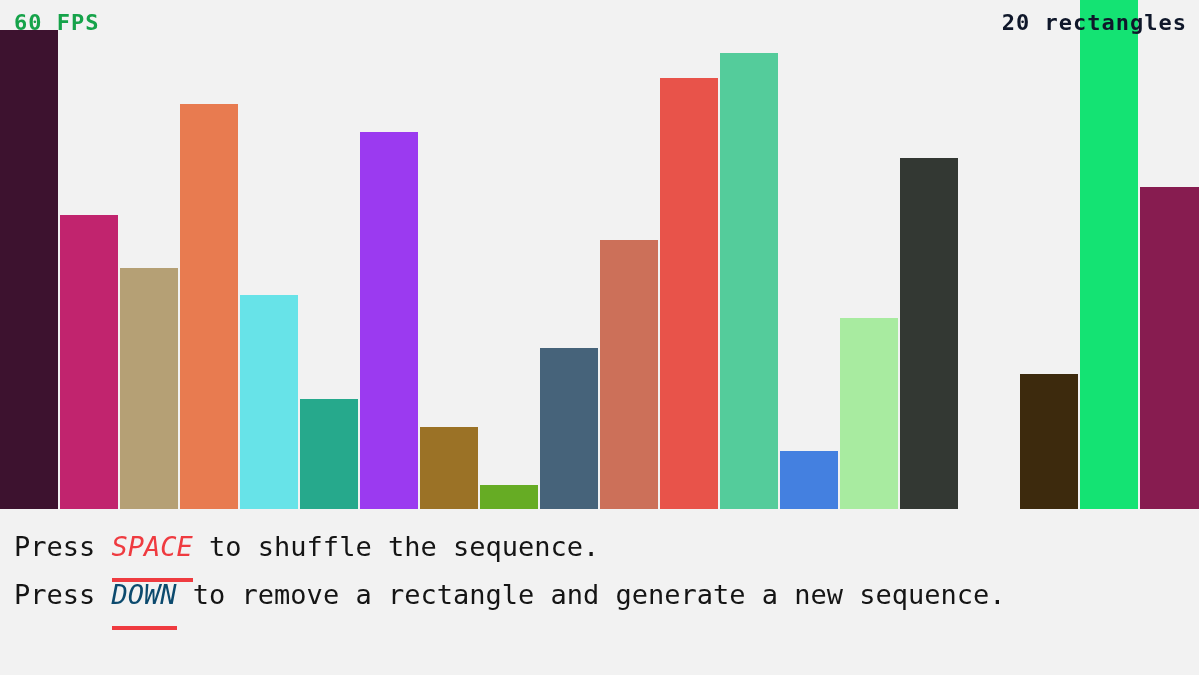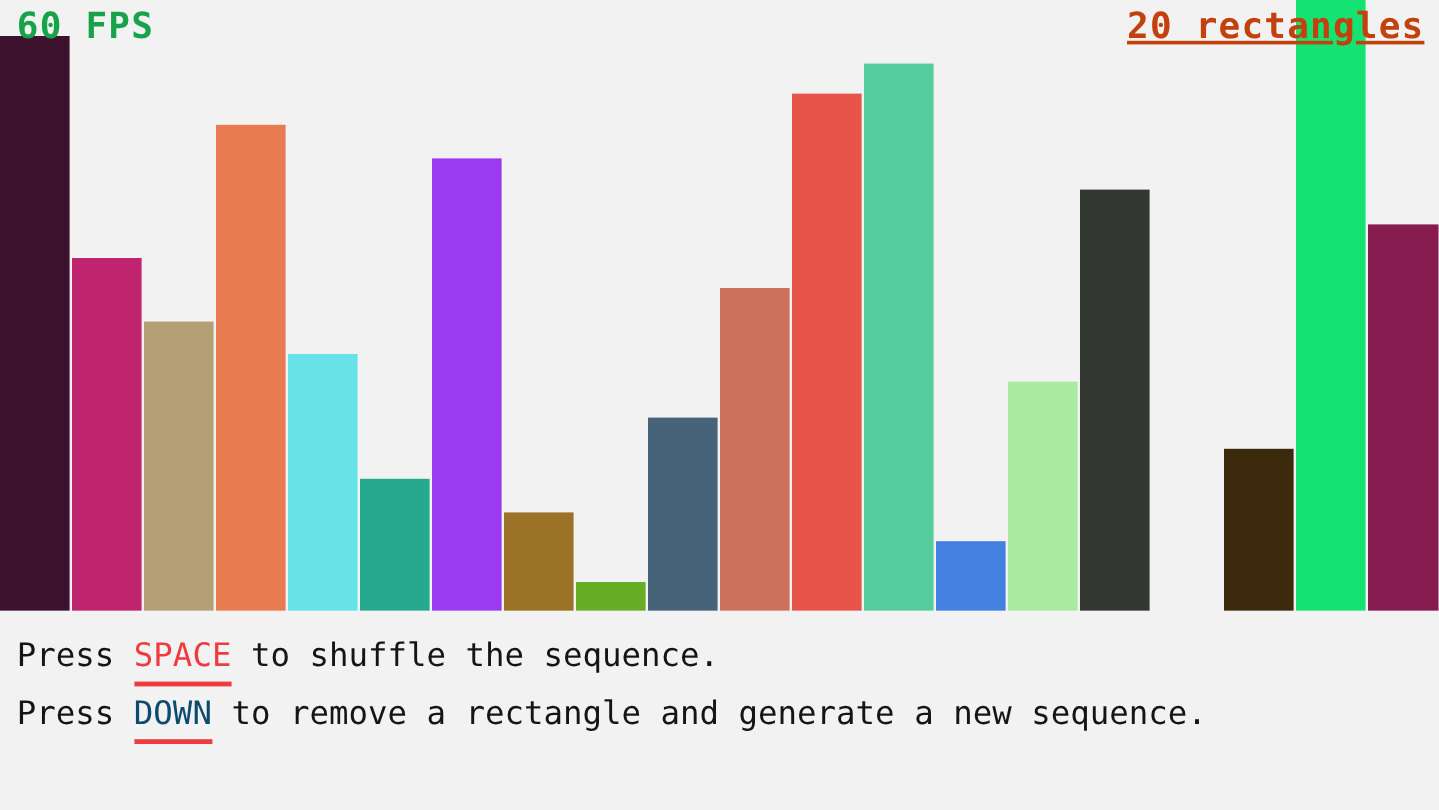--- a/index.html
+++ b/index.html
@@ -28,21 +28,21 @@
   .bar {
     position: absolute;
     bottom: 0;
   }
 
   
   .hud {
     position: absolute;
     top: 6px;
     font-family: "DejaVu Sans Mono", "Liberation Mono", monospace;
-    font-size: 30px;
+    font-size: 22px;
     font-weight: bold;
     letter-spacing: 1px;
     line-height: 34px;
     white-space: nowrap;
   }
   #fps-counter {
     left: 14px;
     color: #16a34a;
   }
   #rect-count {
@@ -65,21 +65,22 @@
     font-family: "DejaVu Sans Mono", "Liberation Mono", monospace;
     font-size: 27px;
     line-height: 48px;
     color: #151515;
     white-space: nowrap;
     letter-spacing: 0px;
   }
   .key {
     color: #ef3b40;
     border-bottom: 4px solid #ef3b40;
-    padding-bottom: 6px;
+    padding-bottom: 16px;
+    font-style: italic;
   }
 </style>
 </head>
 <body>
 
 <div id="app" style="background: rgb(242, 242, 242);">
 
   <div id="chart" style="width: 1199px; height: 509px;">
       <div class="bar" style="left: 0px; width: 58px; height: 479px; background: rgb(61, 18, 47);"></div>
       <div class="bar" style="left: 60px; width: 58px; height: 294px; background: rgb(193, 36, 110);"></div>
@@ -97,21 +98,21 @@
       <div class="bar" style="left: 780px; width: 58px; height: 58px; background: rgb(68, 128, 224);"></div>
       <div class="bar" style="left: 840px; width: 58px; height: 191px; background: rgb(168, 235, 160);"></div>
       <div class="bar" style="left: 900px; width: 58px; height: 351px; background: rgb(51, 56, 51);"></div>
       <div class="bar" style="left: 1020px; width: 58px; height: 135px; background: rgb(61, 42, 13);"></div>
       <div class="bar" style="left: 1080px; width: 58px; height: 509px; background: rgb(20, 227, 115);"></div>
       <div class="bar" style="left: 1140px; width: 59px; height: 322px; background: rgb(135, 28, 80);"></div>
     </div>
 
   <div class="hud" id="fps-counter" style="color: rgb(22, 163, 74);">60 FPS</div>
 
-  <div class="hud" id="rect-count" style="color: #c2410c; text-decoration: underline;">20 rectangles</div>
+  <div class="hud" id="rect-count" style="color: #0f172a;">20 rectangles</div>
 
   <div id="instructions">
     <div class="instruction-line">
       <span>Press </span><span class="key" style="color: rgb(239, 59, 64); border-bottom-color: rgb(239, 59, 64);">SPACE</span><span> to shuffle the sequence.</span>
     </div>
     <div class="instruction-line">
       <span>Press </span><span class="key" style="color: #0c4a6e; border-bottom-color: rgb(239, 59, 64);">DOWN</span><span> to remove a rectangle and generate a new sequence.</span>
     </div>
   </div>
 

